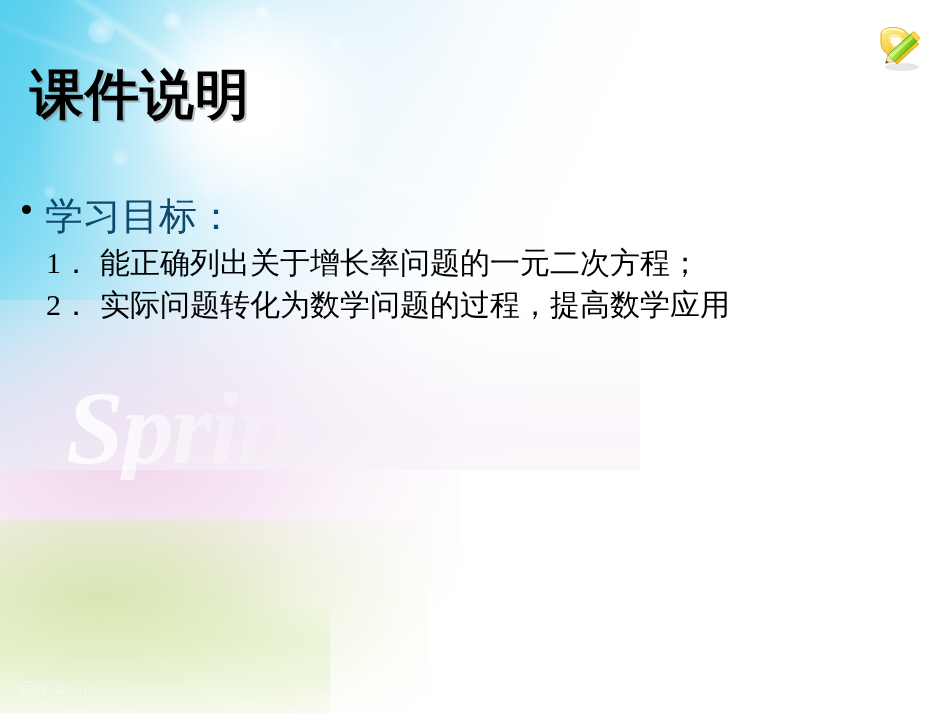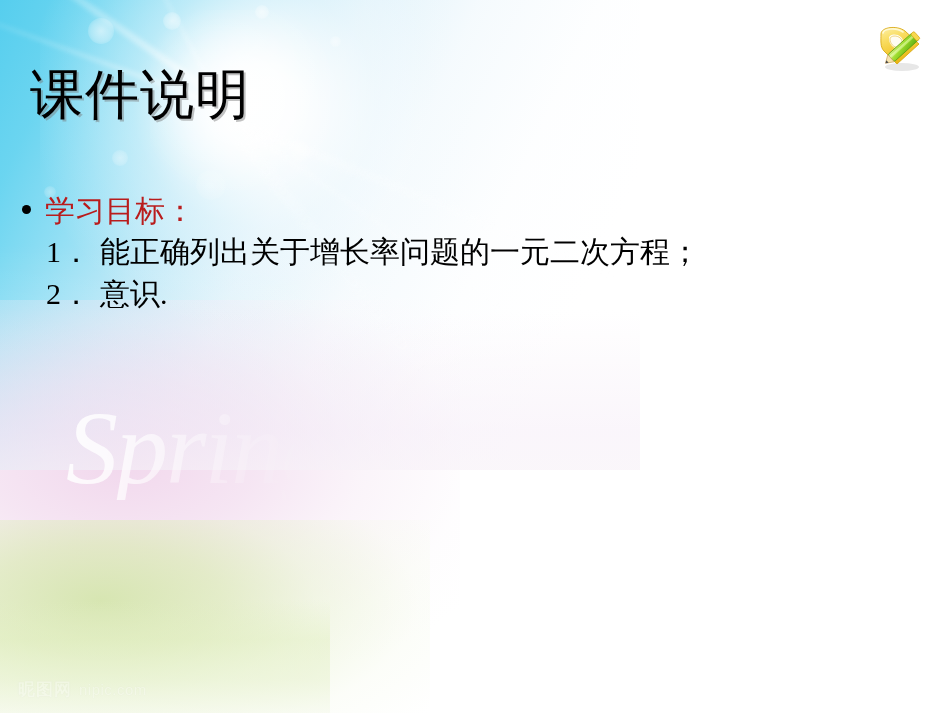--- a/index.html
+++ b/index.html
@@ -157,24 +157,24 @@
   .bokeh.b5 { left: 247px; top: 108px; width: 40px; height: 40px; opacity:.7; }
   .bokeh.b6 { left: 288px; top: 140px; width: 22px; height: 22px; opacity:.8; }
   .bokeh.b7 { left: 112px; top: 150px; width: 16px; height: 16px; opacity:.7; }
   .bokeh.b8 { left: 44px;  top: 186px; width: 12px; height: 12px; opacity:.6; }
   .bokeh.b9 { left: 196px; top: 170px; width: 30px; height: 30px; opacity:.45; }
 
   
   .spring-mark {
     position: absolute;
     left: 66px;
-    top: 396px;
+    top: 376px;
     font-family: "Liberation Serif", "DejaVu Serif", serif;
     font-style: italic;
-    font-weight: 400;
+    font-weight: 700;
     font-size: 104px;
     line-height: 1;
     letter-spacing: -2px;
     color: rgba(255,255,255,0.88);
     -webkit-mask-image: linear-gradient(100deg,
       rgba(0,0,0,1) 0%, rgba(0,0,0,0.85) 22%,
       rgba(0,0,0,0.45) 48%, rgba(0,0,0,0.14) 72%, rgba(0,0,0,0) 92%);
     mask-image: linear-gradient(100deg,
       rgba(0,0,0,1) 0%, rgba(0,0,0,0.85) 22%,
       rgba(0,0,0,0.45) 48%, rgba(0,0,0,0.14) 72%, rgba(0,0,0,0) 92%);
@@ -212,21 +212,21 @@
   }
 
   
   .slide-title {
     position: absolute;
     left: 30px;
     top: 66px;
     margin: 0;
     font-family: "Liberation Serif", "DejaVu Serif", serif;
     font-size: 54px;
-    font-weight: 400;
+    font-weight: 700;
     line-height: 1.08;
     color: #000000;
     letter-spacing: 1px;
     text-shadow: 2px 2px 0 rgba(120,120,120,0.45);
     white-space: nowrap;
   }
 
   .body-block {
     position: absolute;
     left: 22px;
@@ -242,23 +242,23 @@
   .bullet-dot {
     flex: 0 0 auto;
     width: 9px;
     height: 9px;
     border-radius: 50%;
     background: #000000;
     margin-top: 15px;
   }
   .bullet-label {
     font-family: "Liberation Serif", "DejaVu Serif", serif;
-    font-size: 30px;
+    font-size: 38px;
     line-height: 1.38;
-    color: #b91c1c;
+    color: #0c4a6e;
     white-space: nowrap;
   }
 
   .numbered-list {
     margin: 0;
     padding: 0;
     list-style: none;
   }
   .numbered-item {
     display: flex;
@@ -382,21 +382,21 @@
       <li class="numbered-item">
         <span class="item-marker">1．</span>
         <span class="item-text">
           <span class="ln">能正确列出关于增长率问题的一元二次方程；</span>
         </span>
       </li>
 
       <li class="numbered-item">
         <span class="item-marker">2．</span>
         <span class="item-text">
-          <span class="ln">意识.</span>
+          <span class="ln">实际问题转化为数学问题的过程，提高数学应用</span>
         </span>
       </li>
 
     </ol>
   </div>
 
   <div class="stock-watermark">
     <span class="wm-cn">昵图网</span>
     <span class="wm-en">nipic.com</span>
   </div>

